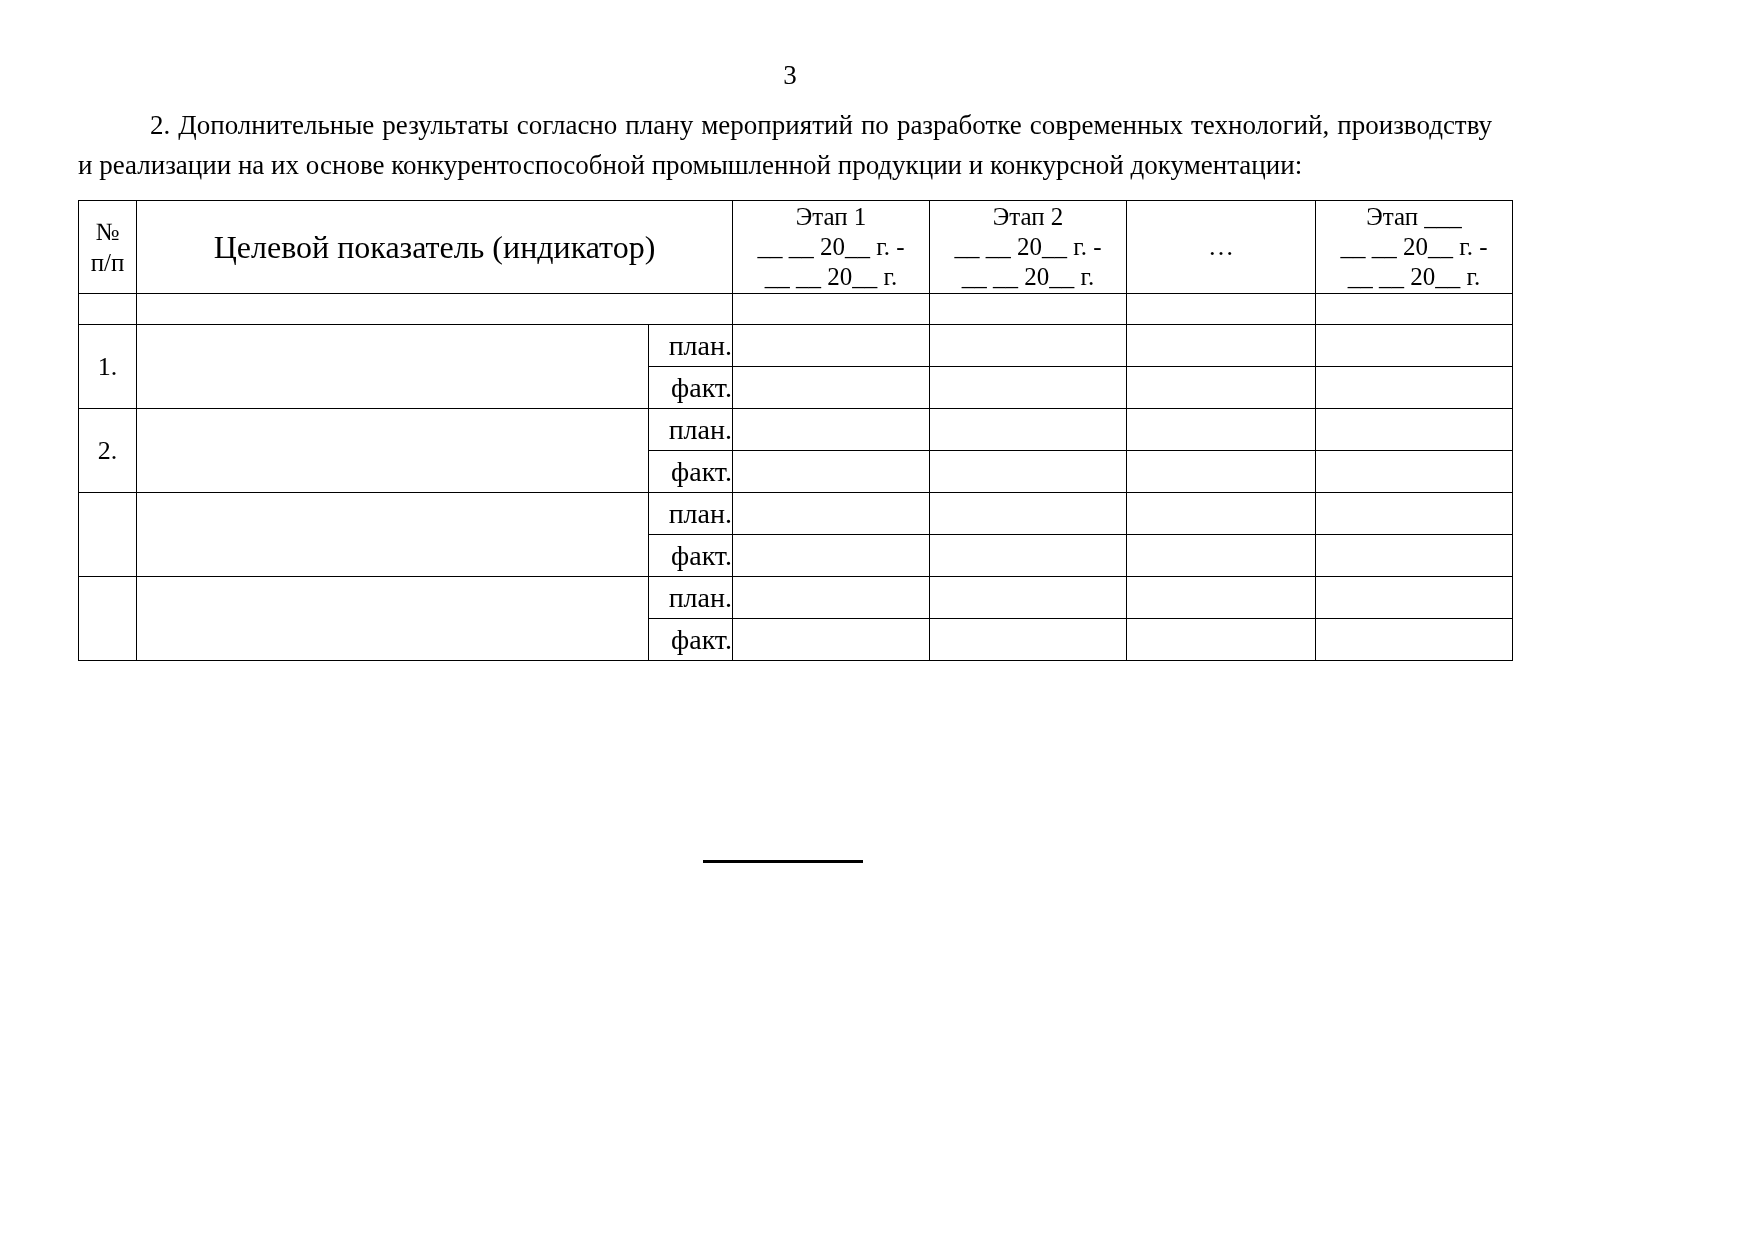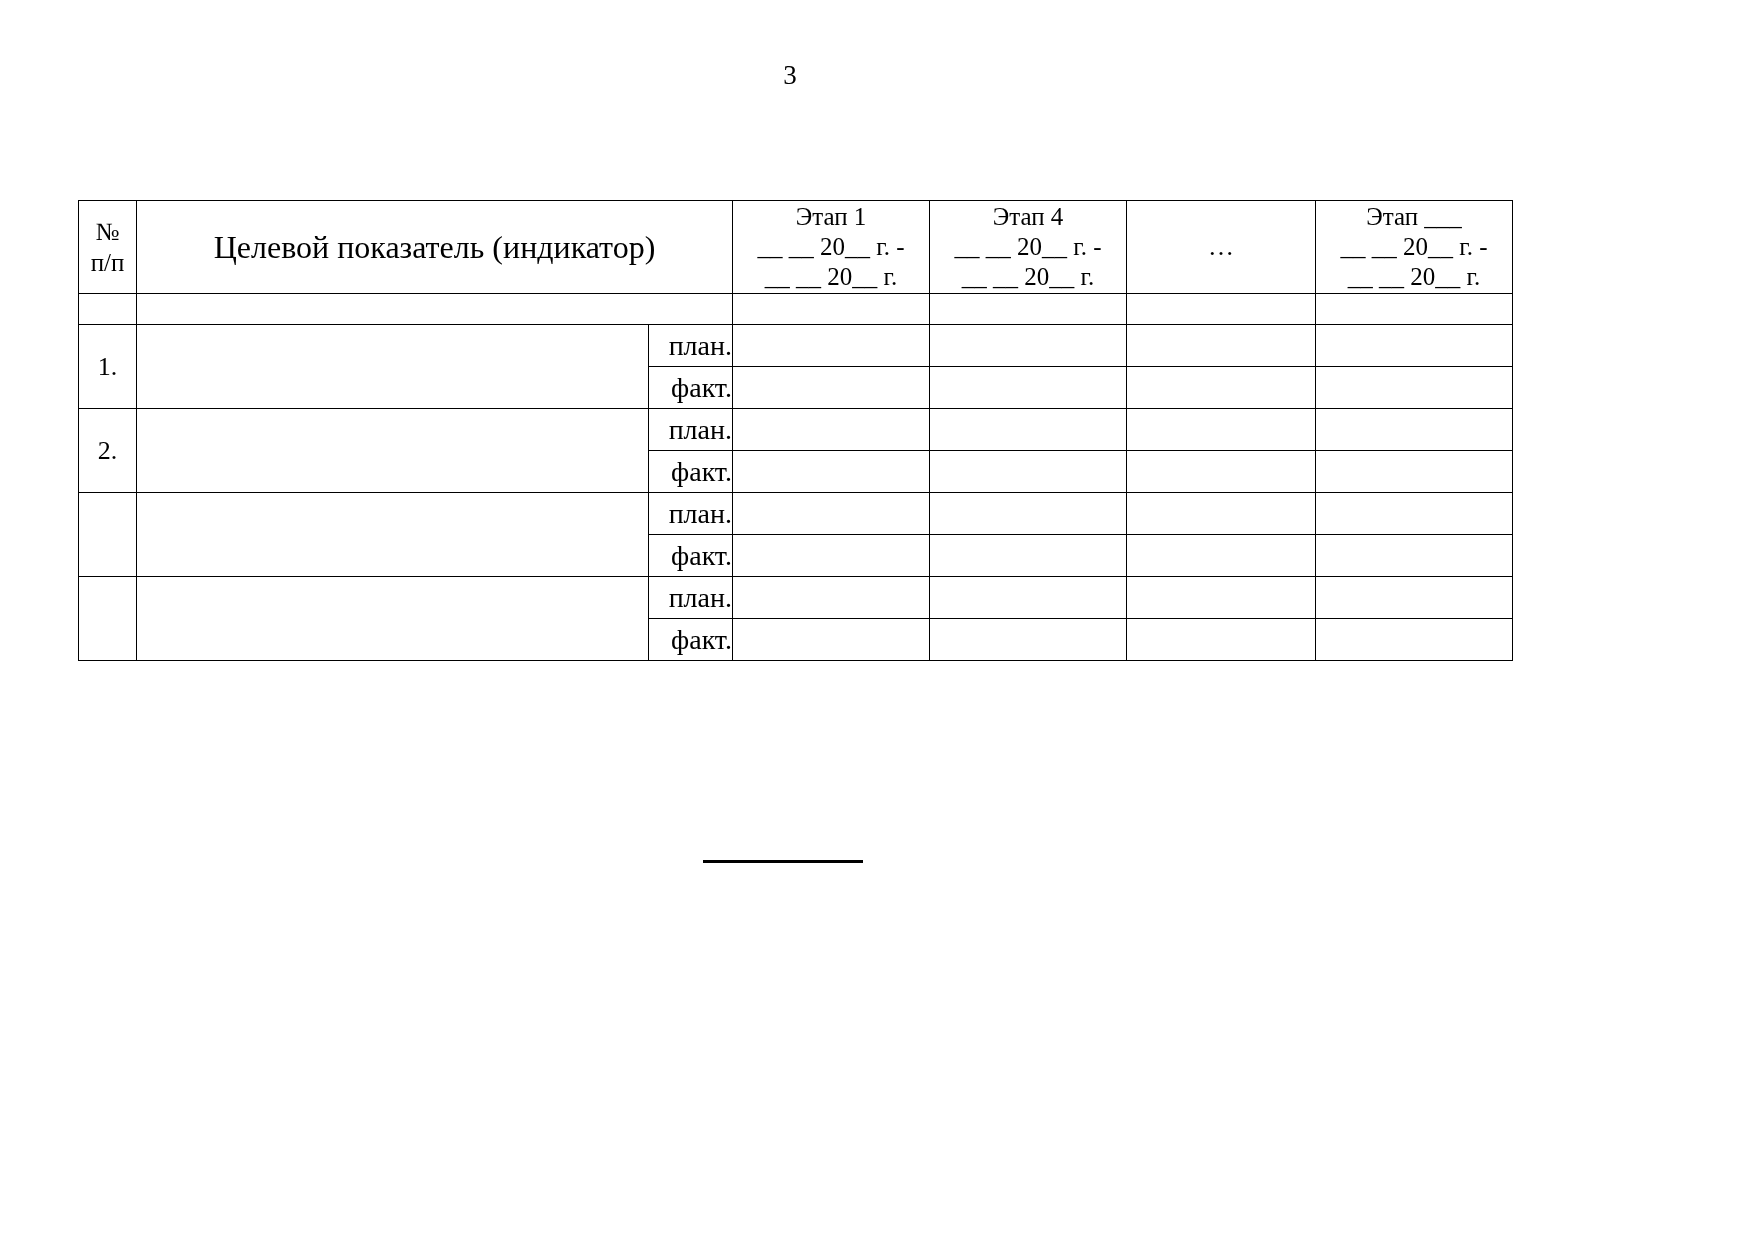--- a/index.html
+++ b/index.html
@@ -129,20 +129,23 @@
     border-bottom: 3px solid #000;
   }
 </style>
 </head>
 <body>
 
 <div class="page">
 
   <div class="page-number">3</div>
 
+  <div class="intro">
+    <span>2. Дополнительные результаты согласно плану мероприятий по разработке современных технологий, производству и реализации на их основе конкурентоспособной промышленной продукции и конкурсной документации:</span>
+  </div>
 
   <div class="tbl-wrap">
     <table class="grid">
       <colgroup>
         <col class="c-num">
         <col class="c-name">
         <col class="c-pf">
         <col class="c-stage">
         <col class="c-stage">
         <col class="c-dots">
@@ -154,21 +157,21 @@
             <span class="stage-line">№</span>
             <span class="stage-line">п/п</span>
           </th>
           <th class="th-name" colspan="2">Целевой показатель (индикатор)</th>
           <th class="th-stage">
             <span class="stage-title">Этап 1</span>
             <span class="stage-line">__ __ 20__ г. -</span>
             <span class="stage-line">__ __ 20__ г.</span>
           </th>
           <th class="th-stage">
-            <span class="stage-title">Этап 4</span>
+            <span class="stage-title">Этап 2</span>
             <span class="stage-line">__ __ 20__ г. -</span>
             <span class="stage-line">__ __ 20__ г.</span>
           </th>
           <th class="th-dots">…</th>
           <th class="th-stage">
             <span class="stage-title">Этап ___</span>
             <span class="stage-line">__ __ 20__ г. -</span>
             <span class="stage-line">__ __ 20__ г.</span>
           </th>
         </tr>

